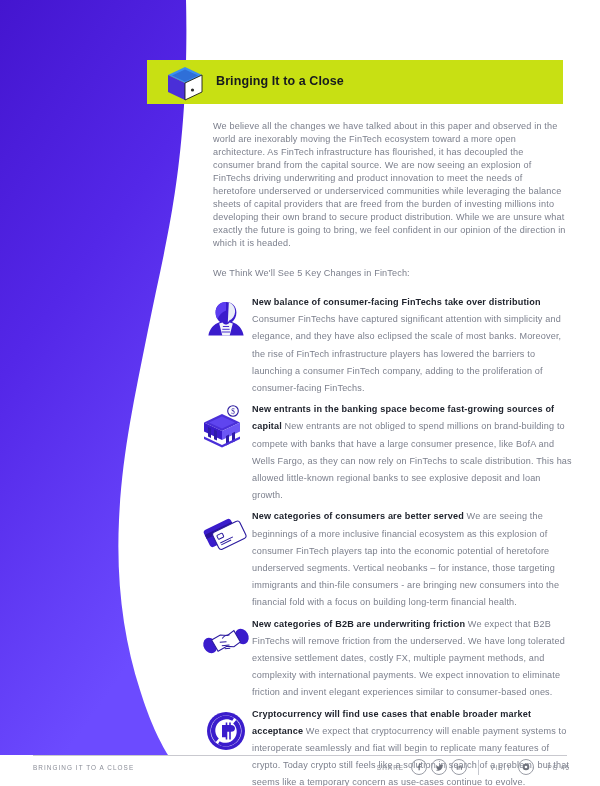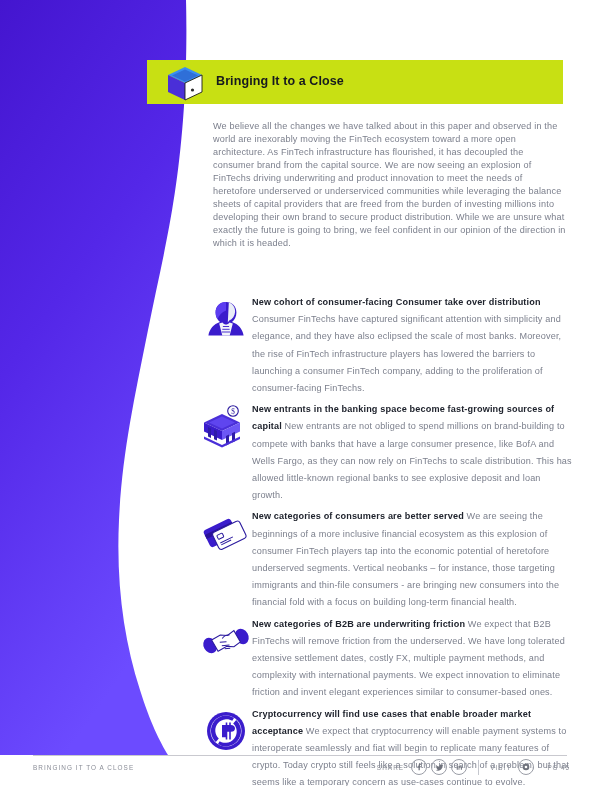--- a/index.html
+++ b/index.html
@@ -198,36 +198,37 @@
     <polygon points="21,21 38,13 38,30 21,38" fill="#ffffff"></polygon>
     <polygon points="21,21 38,13 38,30 21,38" fill="none" stroke="#1b1b1b" stroke-width="0.9"></polygon>
     <circle cx="28.5" cy="28" r="1.6" fill="#2b2b2b"></circle>
   </svg>
 </div>
 
 <div class="header-title">Bringing It to a Close</div>
 
 <div class="content">
   <p class="para">We believe all the changes we have talked about in this paper and observed in the world are inexorably moving the FinTech ecosystem toward a more open architecture. As FinTech infrastructure has flourished, it has decoupled the consumer brand from the capital source. We are now seeing an explosion of FinTechs driving underwriting and product innovation to meet the needs of heretofore underserved or underserviced communities while leveraging the balance sheets of capital providers that are freed from the burden of investing millions into developing their own brand to secure product distribution. While we are unsure what exactly the future is going to bring, we feel confident in our opinion of the direction in which it is headed.</p>
+  <p class="lead-in">We Think We'll See 5 Key Changes in FinTech:</p>
 </div>
 
 <div class="changes-list">
 
   <div class="change-item">
     <div class="change-icon">
       <svg viewBox="0 0 52 52" width="52" height="52">
         <path d="M26 9c-6.3 0-10.4 4.4-10.4 10.6 0 4.2 1.8 7.6 4.4 9.4-6.4 2.1-10.6 7-11.6 13.4h35.2c-1-6.4-5.2-11.3-11.6-13.4 2.6-1.8 4.4-5.2 4.4-9.4C36.4 13.4 32.3 9 26 9z" fill="#3a1ccc"></path>
         <path d="M26 9c-6.3 0-10.4 4.4-10.4 10.6 0 2.6 0.7 4.9 1.9 6.7 1.4-4 4.3-7.2 8.5-8.8V9z" fill="#5c3df0"></path>
         <path d="M29.2 27.5c3.4-1.4 5.6-4.6 5.9-8.6 0.3-4.6-2.4-8.1-6.3-9.4l-1 20.1z" fill="#e9edf7"></path>
         <path d="M22.5 29.4c1.1 1.4 2.2 2.2 3.5 2.2s2.4-0.8 3.5-2.2l3.3 1.1-3.1 11.9h-7.4l-3.1-11.9z" fill="#f2f4fa"></path>
         <path d="M22.9 33.5h6.2M22.3 36.3h7.3M21.8 39h8.3" stroke="#3a1ccc" stroke-width="0.9" fill="none"></path>
       </svg>
     </div>
     <div class="change-text">
-      <b>New cohort of consumer-facing Consumer take over distribution</b><span> Consumer FinTechs have captured significant attention with simplicity and elegance, and they have also eclipsed the scale of most banks. Moreover, the rise of FinTech infrastructure players has lowered the barriers to launching a consumer FinTech company, adding to the proliferation of consumer-facing FinTechs.</span>
+      <b>New balance of consumer-facing FinTechs take over distribution</b><span> Consumer FinTechs have captured significant attention with simplicity and elegance, and they have also eclipsed the scale of most banks. Moreover, the rise of FinTech infrastructure players has lowered the barriers to launching a consumer FinTech company, adding to the proliferation of consumer-facing FinTechs.</span>
     </div>
   </div>
 
   <div class="change-item">
     <div class="change-icon">
       <svg viewBox="0 0 52 52" width="52" height="52">
         <circle cx="33" cy="11" r="5.3" fill="#ffffff" stroke="#2b1a9e" stroke-width="1.1"></circle>
         <text x="33" y="14.2" font-size="7.2" text-anchor="middle" fill="#2b1a9e" font-family="Liberation Serif, serif">$</text>
         <polygon points="22,14 40,22.5 22,31 4,22.5" fill="#4a2fd8"></polygon>
         <polygon points="22,16.5 35,22.5 22,28.5 9,22.5" fill="#5f45ef"></polygon>

